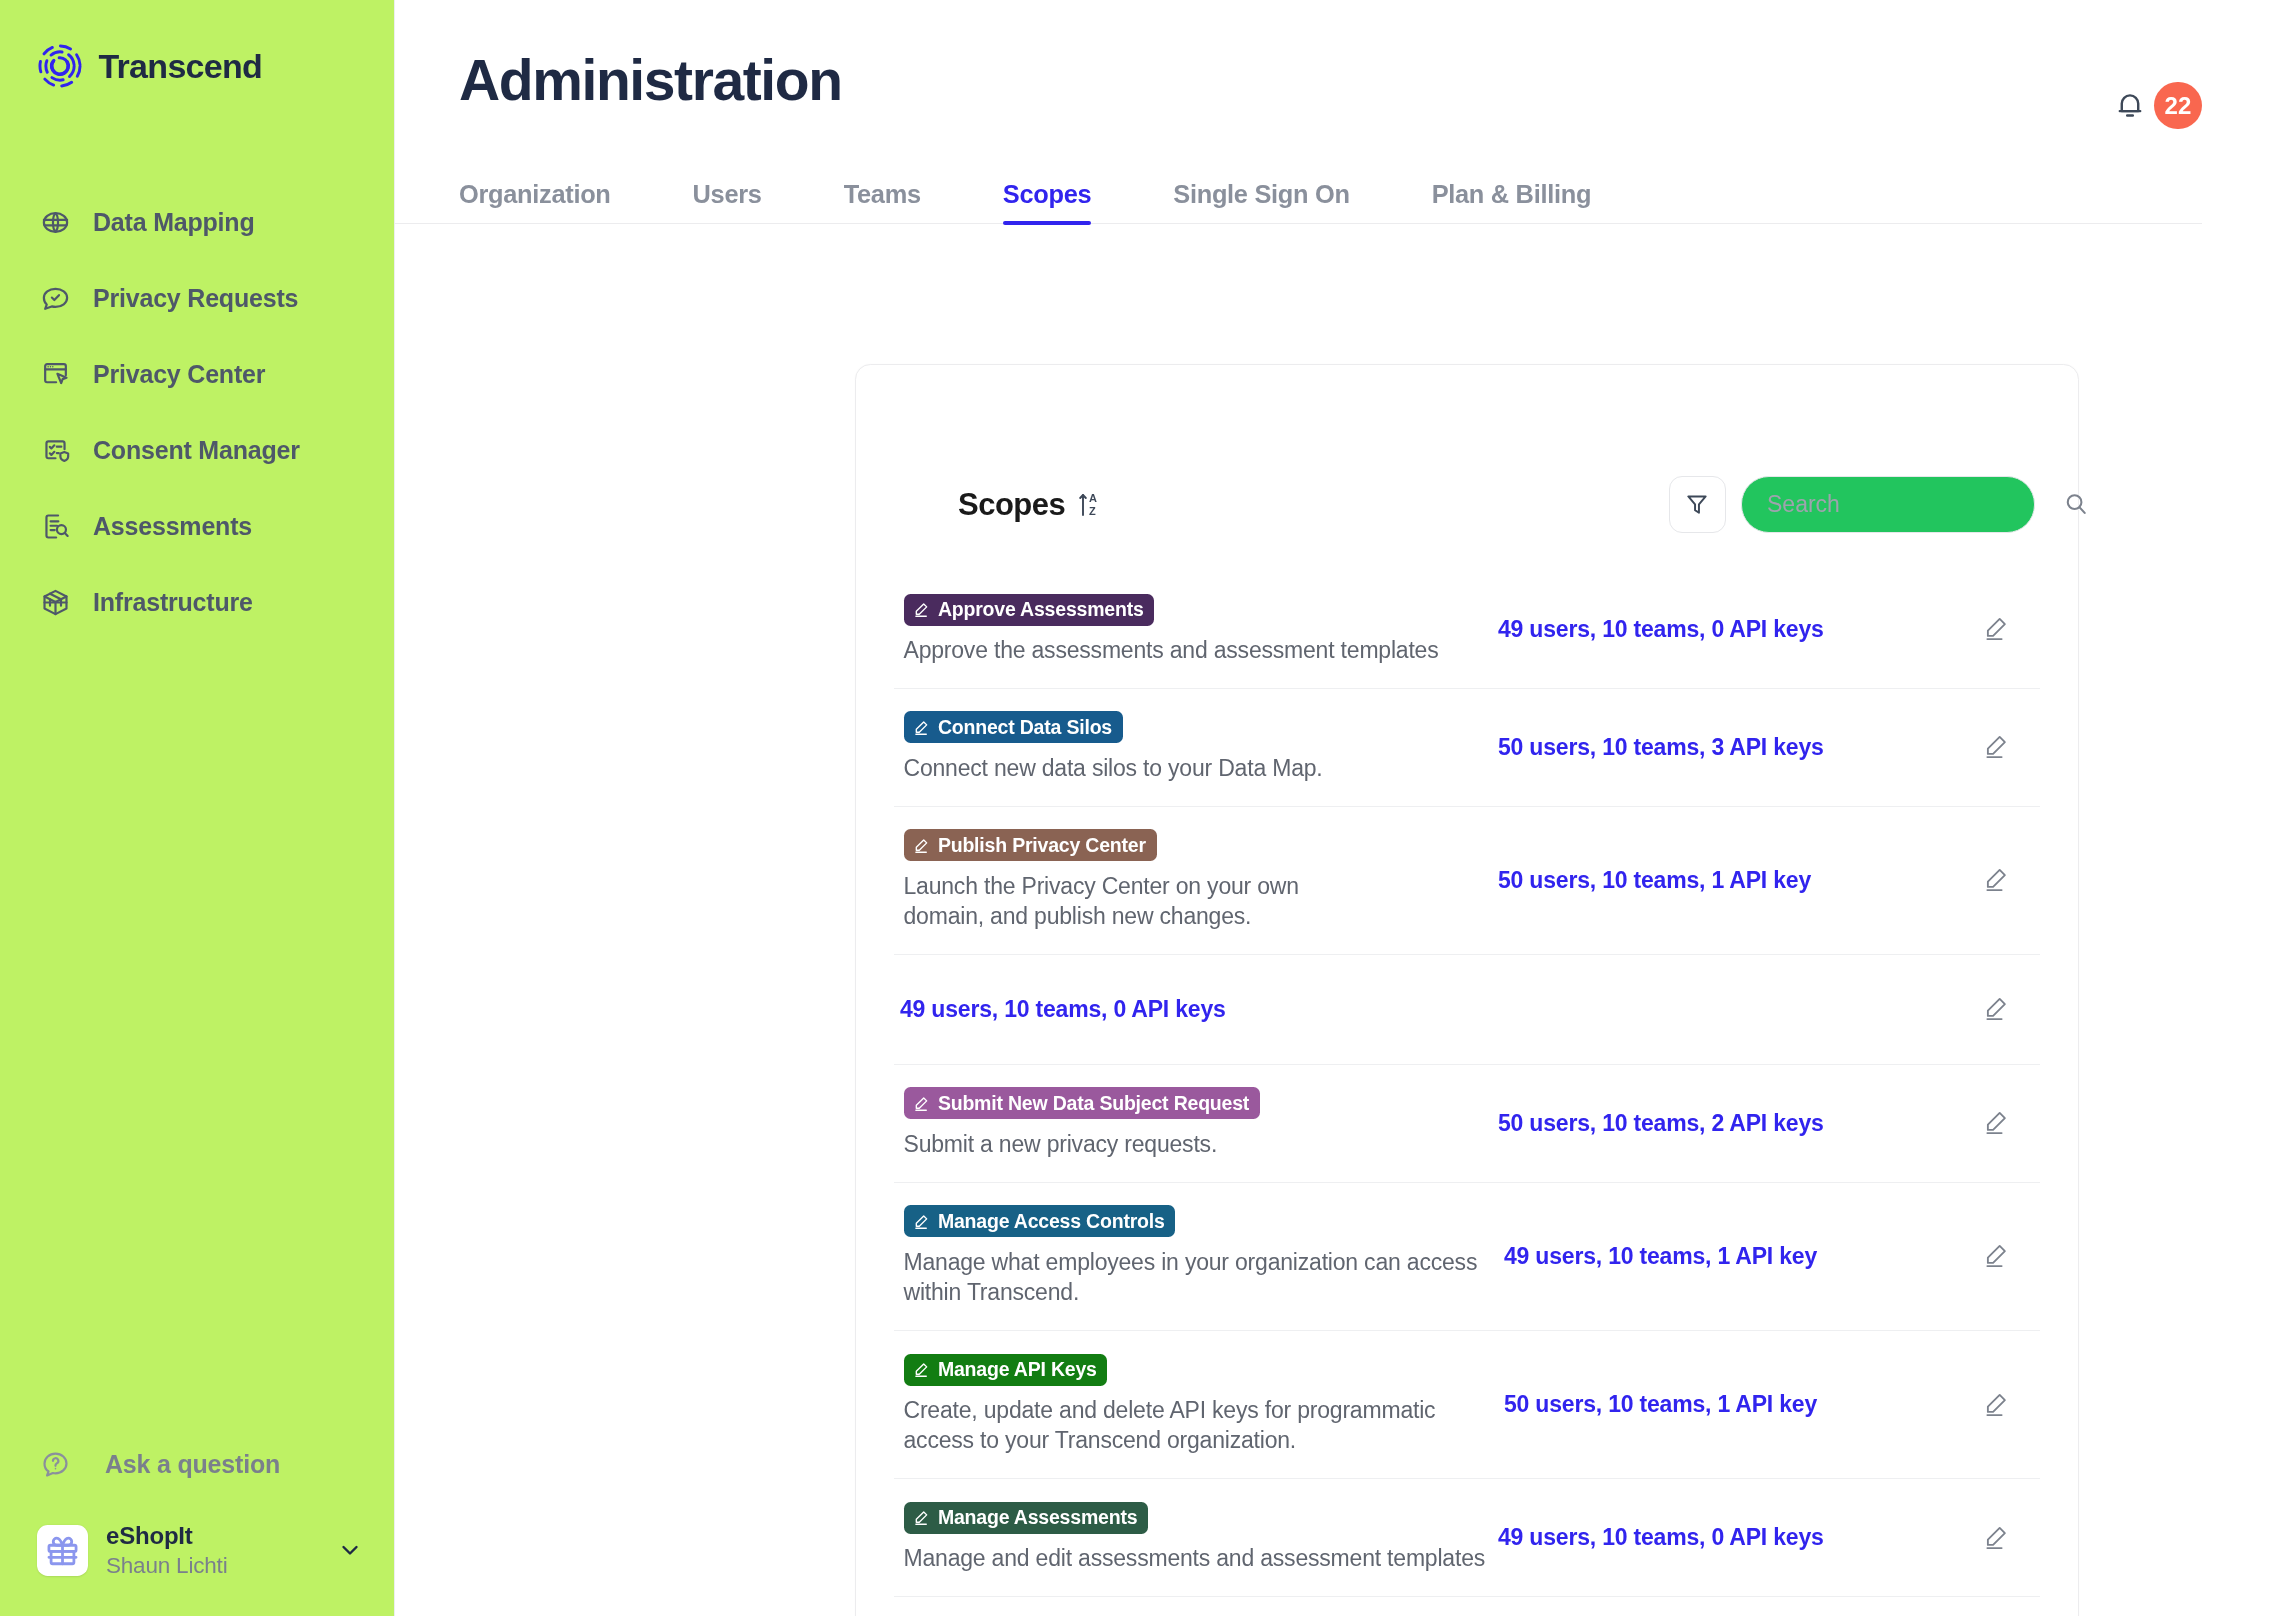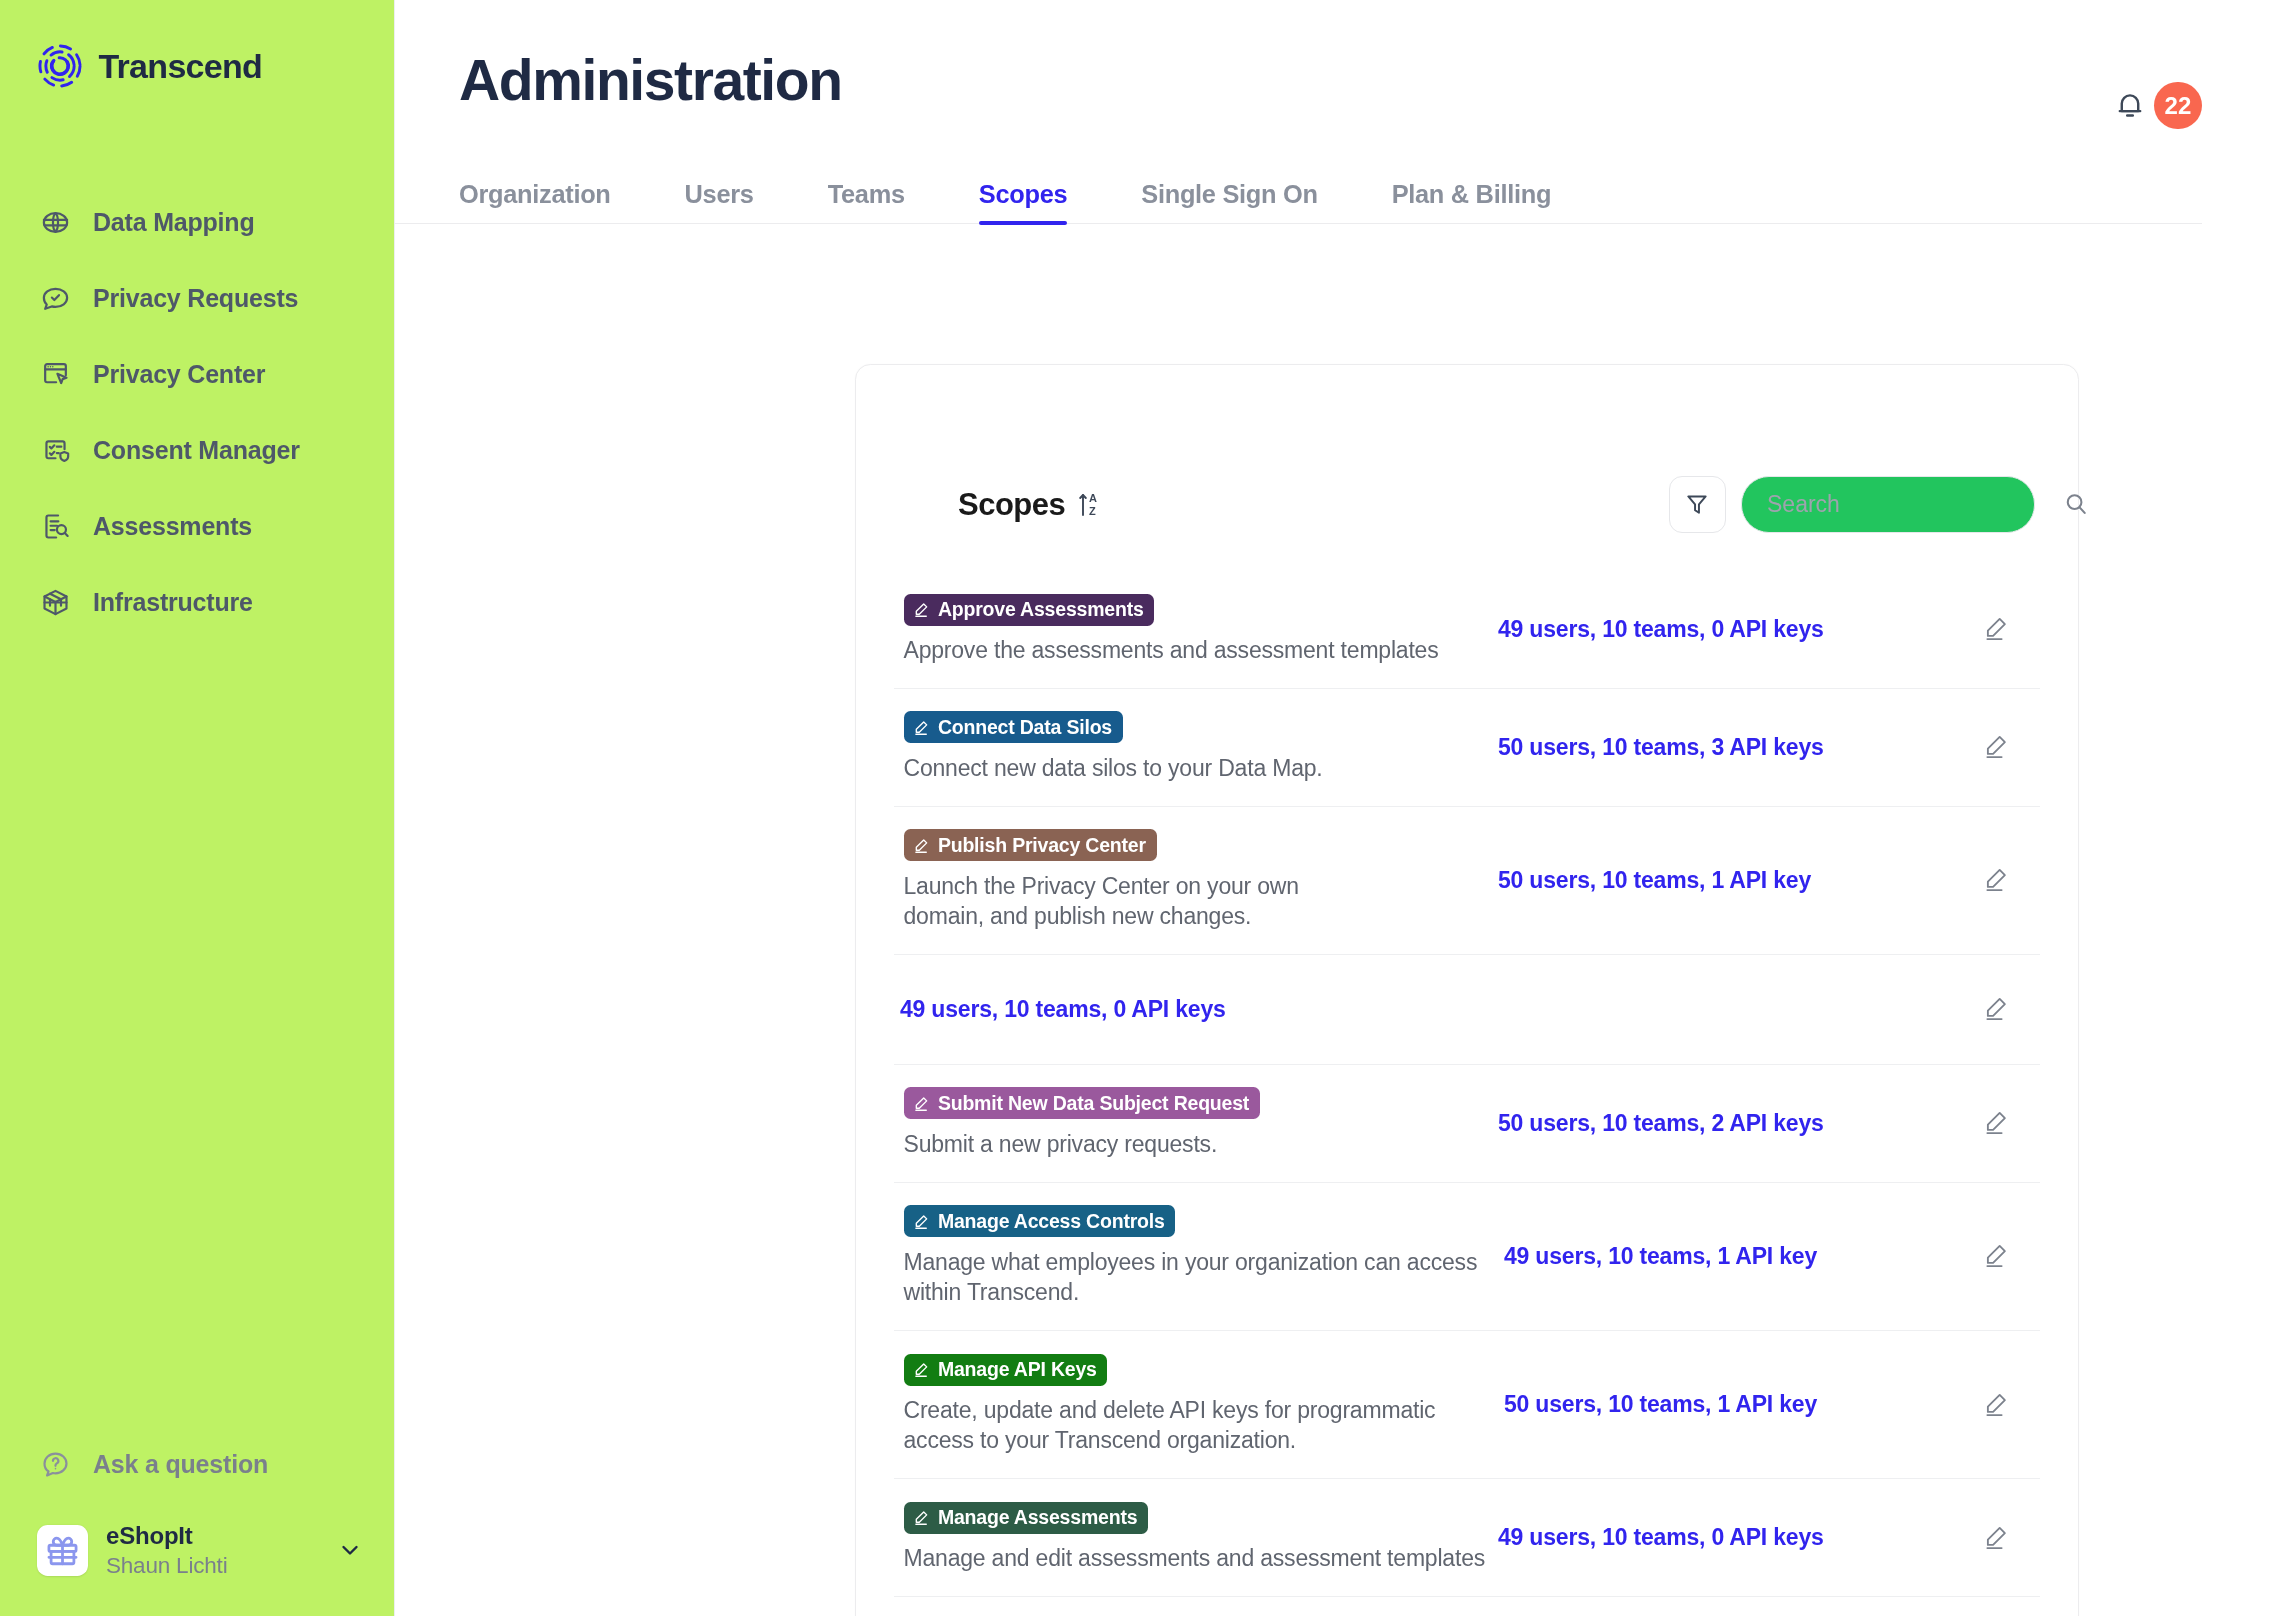--- a/index.html
+++ b/index.html
@@ -33,21 +33,21 @@
   .nav-item {
     display: flex; align-items: center; gap: 20px;
     padding: 0 0 0 37px;
     height: 76px;
     cursor: pointer;
   }
   .nav-icon { width: 36px; height: 36px; flex: 0 0 36px; display: flex; align-items: center; justify-content: center; }
   .nav-label { font-size: 25px; font-weight: 600; color: #4e5869; letter-spacing: -0.2px; }
 
   .sidebar-bottom { position: absolute; left: 0; bottom: 0; width: 100%; }
-  .ask { display: flex; align-items: center; gap: 20px; padding: 0 0 0 37px; height: 76px; cursor: pointer; }
+  .ask { display: flex; align-items: center; gap: 32px; padding: 0 0 0 37px; height: 76px; cursor: pointer; }
   .ask-label { font-size: 25px; font-weight: 600; color: #7a808c; letter-spacing: -0.2px; }
 
   .account {
     display: flex; align-items: center;
     padding: 18px 31px 36px 37px;
     gap: 18px;
     cursor: pointer;
   }
   .account-avatar {
     width: 51px; height: 51px; flex: 0 0 51px;
@@ -70,21 +70,21 @@
   .bell-wrap { display: flex; align-items: center; gap: 7px; padding-top: 30px; justify-content: space-between; }
   .badge-count {
     min-width: 47px; height: 47px; border-radius: 24px;
     background: #f9674f; color: #ffffff;
     font-size: 24px; font-weight: 700;
     display: flex; align-items: center; justify-content: center;
     padding: 0 10.7px;
   }
 
   .tabs {
-    display: flex; align-items: flex-end; gap: 4px;
+    display: flex; align-items: flex-end; gap: 12px;
     padding: 0 0 0 64px;
     margin-top: 51px;
     border-bottom: 1.8px solid #ececee;
     margin-right: 71px;
   }
   .tab {
     font-size: 25.4px; font-weight: 600; color: #8a909c;
     letter-spacing: -0.3px;
     padding: 0 0 14px 0;
     margin-right: 70px;

